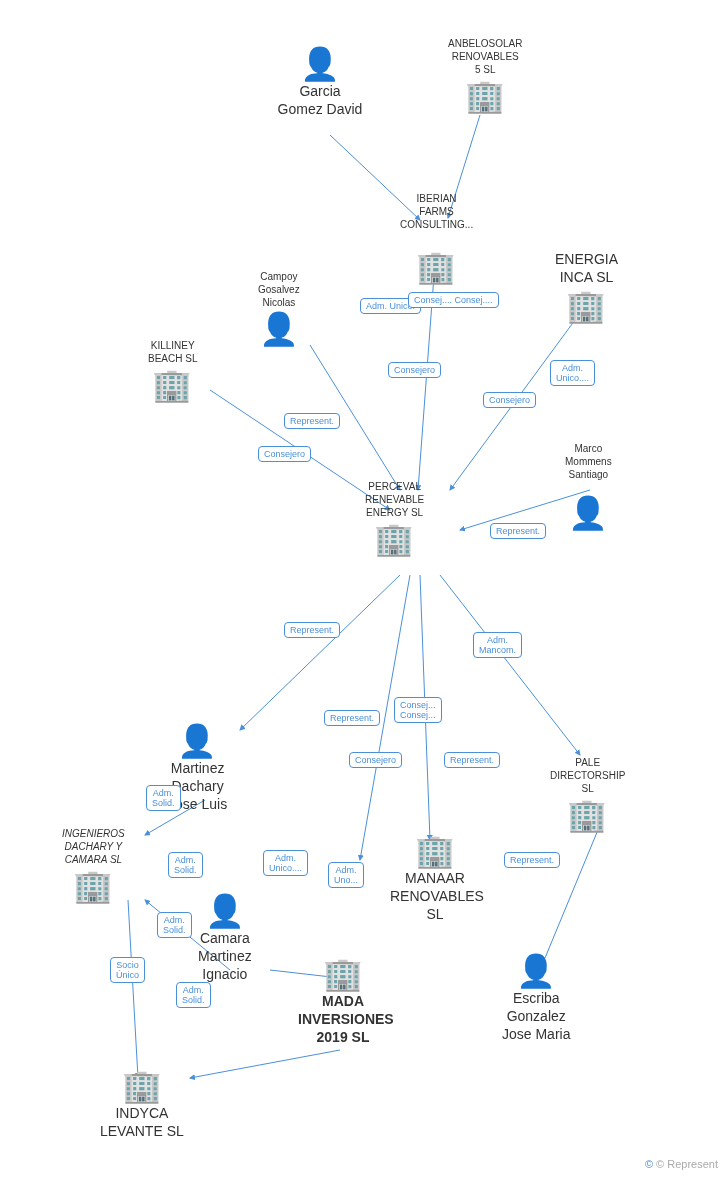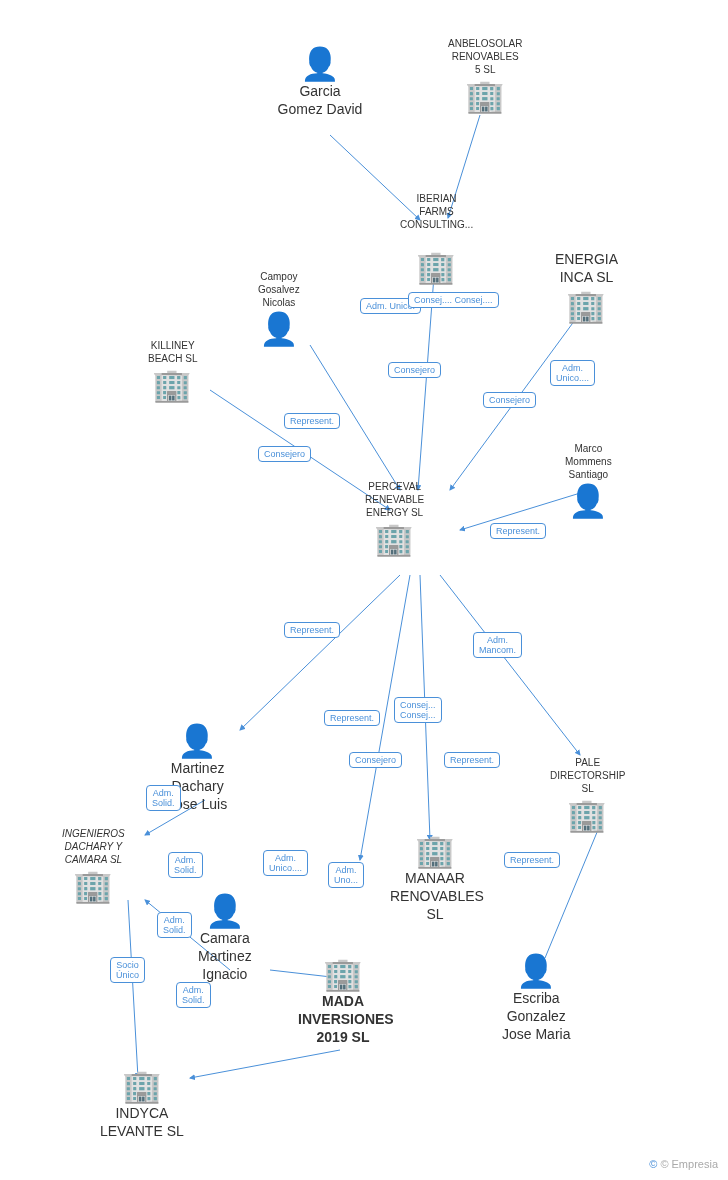--- a/index.html
+++ b/index.html
@@ -146,21 +146,21 @@
     <div class="node-label" style="margin-bottom:4px; font-size:14px;">ENERGIA<br>INCA SL</div>
     <div class="building-icon">🏢</div>
   </div>
 
   <div class="node" style="left:148px; top:337px;">
     <div class="node-label" style="margin-bottom:4px; font-size:10px;">KILLINEY<br>BEACH SL</div>
     <div class="building-icon">🏢</div>
   </div>
 
   <div class="node" style="left:565px; top:440px;">
-    <div class="node-label" style="margin-bottom:4px; font-size:10px;">Marco<br>Mommens<br>Santiago</div>
+    <div class="node-label" style="margin-bottom:16px; font-size:10px;">Marco<br>Mommens<br>Santiago</div>
     <div class="person-icon">👤</div>
   </div>
 
   <div class="node" style="left:365px; top:478px;">
     <div class="node-label" style="margin-bottom:4px; font-size:10px;text-align:center;">PERCEVAL<br>RENEVABLE<br>ENERGY SL</div>
     <div class="building-icon">🏢</div>
   </div>
 
   <div class="node" style="left:168px; top:725px;">
     <div class="person-icon">👤</div>
@@ -287,15 +287,15 @@
   <div class="role-badge" style="left:176px; top:982px;">
     <span>Adm.<br>Solid.</span>
   </div>
 
   <div class="role-badge" style="left:504px; top:852px;">
     <span>Represent.</span>
   </div>
 
   <div class="watermark">
     <span class="c">©</span>
-    <span>© Empresia</span>
+    <span>© Represent</span>
   </div>
 </div>
 
 </body></html>

